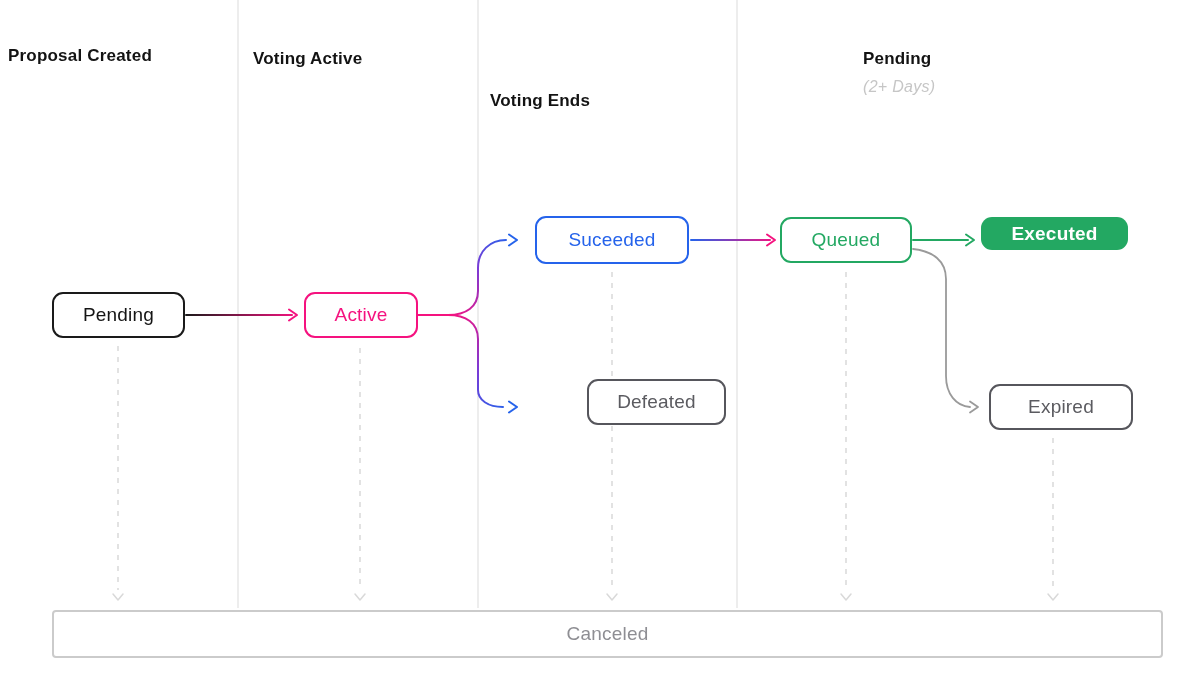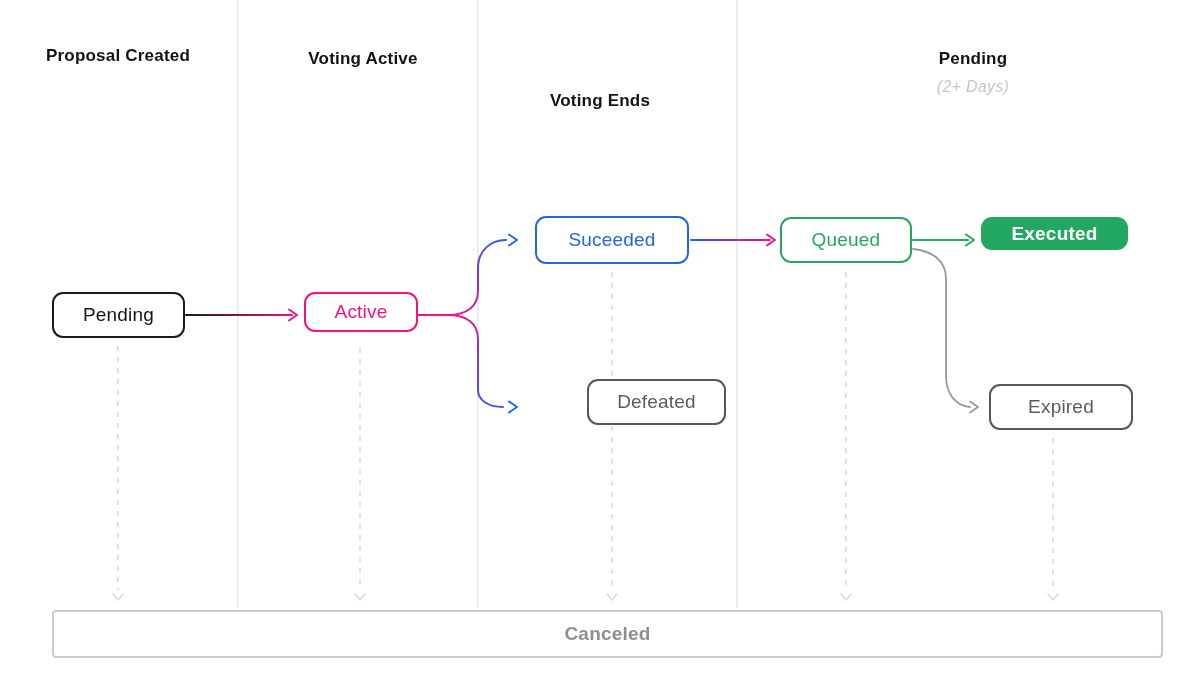--- a/index.html
+++ b/index.html
@@ -13,22 +13,22 @@
     position:absolute;z-index:2;display:flex;align-items:center;justify-content:center;
     background:#fff;border-radius:11px;font-size:19px;font-weight:500;letter-spacing:.2px;
     box-sizing:border-box;white-space:nowrap;
   }
   .node--pending{border:2px solid var(--ink,#1A1A1A);color:#141414;}
   .node--active{border:2px solid var(--pink,#F5127F);color:var(--pink,#F5127F);}
   .node--succeeded{border:2px solid var(--blue,#2563EB);color:var(--blue,#2563EB);}
   .node--muted{border:2px solid var(--gray-node-border,#56565C);color:var(--gray-node-text,#5B5B60);}
   .node--queued{border:2px solid var(--green,#23A862);color:var(--green,#23A862);}
   .node--executed{background:var(--green,#23A862);border:none;color:#fff;font-weight:600;}
-  .node--canceled{border:2px solid var(--gray-border,#CBCBCB);color:var(--gray-muted,#8E8E93);border-radius:4px;font-weight:700;}
-  .col-head{position:absolute;z-index:2;width:220px;text-align:center;}
+  .node--canceled{border:2px solid var(--gray-border,#CBCBCB);color:var(--gray-muted,#8E8E93);border-radius:4px;font-weight:400;}
+  .col-head{position:absolute;z-index:2;width:220px;text-align:left;}
   .col-title{font-size:17px;font-weight:600;color:#131313;letter-spacing:.2px;}
   .col-sub{margin-top:9px;font-size:16px;font-style:italic;font-weight:500;color:var(--subtitle,#C6C6C6);letter-spacing:.3px;}
 </style>
 </head>
 <body>
 
 <div id="stage">
 
   <svg id="wires" width="1200" height="700" viewBox="0 0 1200 700">
     <defs>
@@ -113,21 +113,21 @@
   </div>
   <div class="col-head" style="left:863px;top:49px;">
     <div class="col-title">Pending</div>
     <div class="col-sub">(2+ Days)</div>
   </div>
 
   <div class="node node--pending" style="left:52px;top:292px;width:133px;height:46px;">
     <span>Pending</span>
   </div>
 
-  <div class="node node--active" style="left:304px;top:292px;width:114px;height:40px;justify-content:center;">
+  <div class="node node--active" style="left:304px;top:292px;width:114px;height:46px;justify-content:center;">
     <span>Active</span>
   </div>
 
   <div class="node node--succeeded" style="left:535px;top:216px;width:154px;height:48px;">
     <span>Suceeded</span>
   </div>
 
   <div class="node node--muted" style="left:543px;top:379px;width:139px;height:46px;margin-left:44px;">
     <span>Defeated</span>
   </div>

